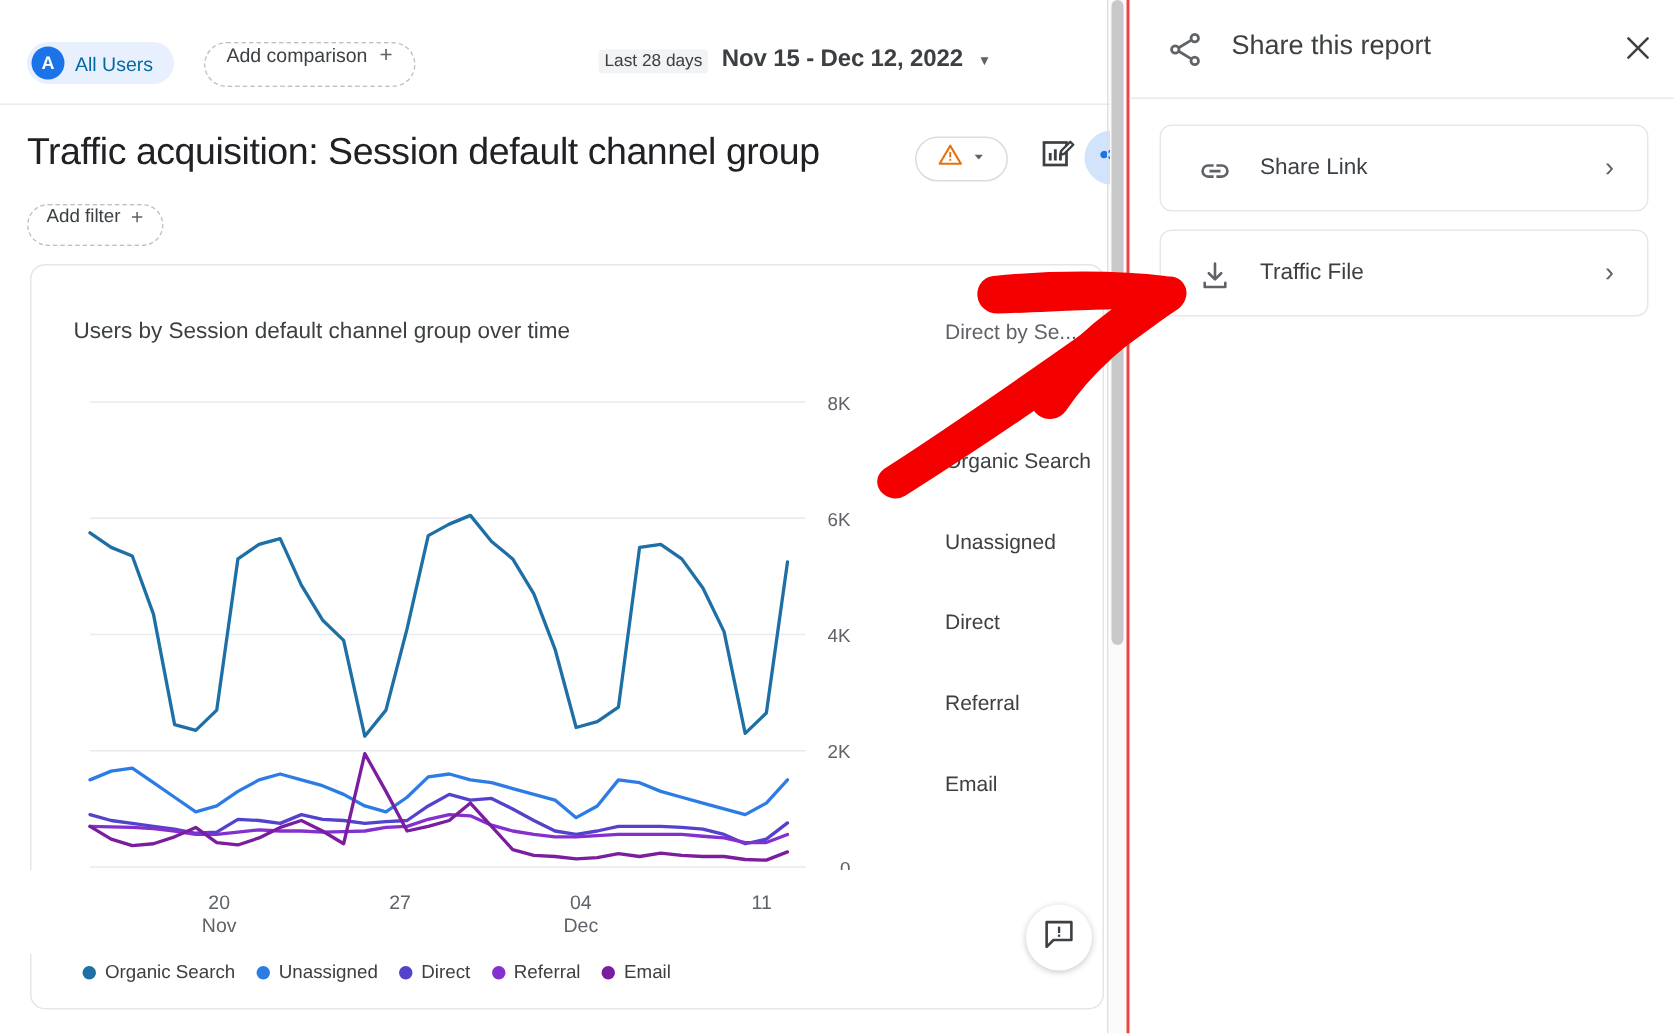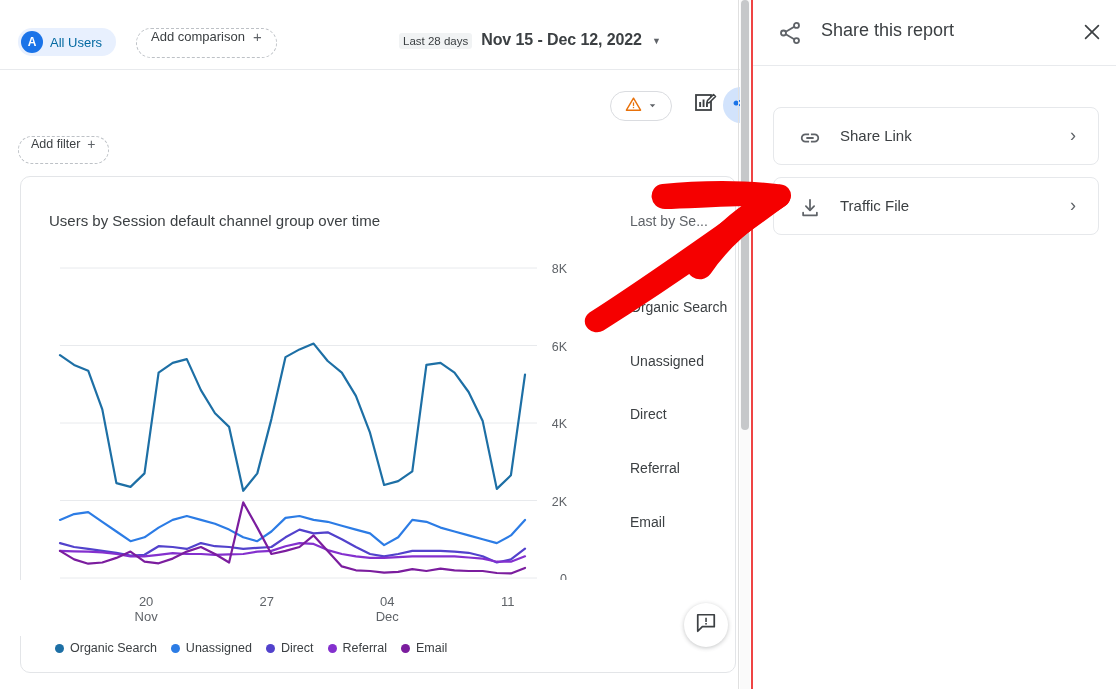--- a/index.html
+++ b/index.html
@@ -137,21 +137,21 @@
   #panel-title{
     position:absolute;left:68px;top:20px;font-size:18px;color:#3c4043;
   }
   #panel-close{
     position:absolute;left:325px;top:18px;width:28px;height:28px;
     display:flex;align-items:center;justify-content:center;cursor:pointer;
   }
   .opt-card{
     position:absolute;left:20px;width:326px;height:58px;
     border:1px solid #e6e8eb;border-radius:8px;box-sizing:border-box;
-    cursor:pointer;background:#fff;margin-top:24px;
+    cursor:pointer;background:#fff;
   }
   .opt-card .oicon{position:absolute;left:25px;top:19px;}
   .opt-card .olbl{
     position:absolute;left:66px;top:19px;font-size:15px;color:#3c4043;
   }
   .opt-card .ochev{
     position:absolute;right:22px;top:17px;font-size:18px;color:#5f6368;
   }
   
   #annotation{
@@ -173,20 +173,21 @@
       <span class="plus">+</span>
     </div>
     <div id="daterange">
       <span class="chip">Last 28 days</span>
       <span class="rng">Nov 15 - Dec 12, 2022</span>
       <span class="caret">▼</span>
     </div>
   </div>
 
   <div id="titlerow"></div>
+  <div id="page-title">Traffic acquisition: Session default channel group</div>
 
   <div id="warning-chip">
     <span>
       <svg width="17" height="17" viewBox="0 0 24 24">
         <path d="M12 3 L22 20 H2 Z" fill="none" stroke="#e8710a" stroke-width="2" stroke-linejoin="round"></path>
         <rect x="11.1" y="9" width="1.8" height="5" fill="#e8710a"></rect>
         <rect x="11.1" y="15.4" width="1.8" height="1.8" fill="#e8710a"></rect>
       </svg>
     </span>
     <span>
@@ -216,21 +217,21 @@
     </span>
   </div>
 
   <div id="add-filter">
     <span>Add filter</span>
     <span class="plus">+</span>
   </div>
 
   <div id="card"></div>
   <div id="chart-title">Users by Session default channel group over time</div>
-  <div id="right-title">Last by Se...</div>
+  <div id="right-title">Direct by Se...</div>
 
   <div class="ch-item" style="top:299px">Organic Search</div>
   <div class="ch-item" style="top:353px">Unassigned</div>
   <div class="ch-item" style="top:406px">Direct</div>
   <div class="ch-item" style="top:460px">Referral</div>
   <div class="ch-item" style="top:514px">Email</div>
 
   <svg id="chart-svg" width="600" height="460">
     <g id="gridlines">
         <line x1="40" x2="517" y1="402" y2="402" stroke="#e8eaed" stroke-width="1"></line>

